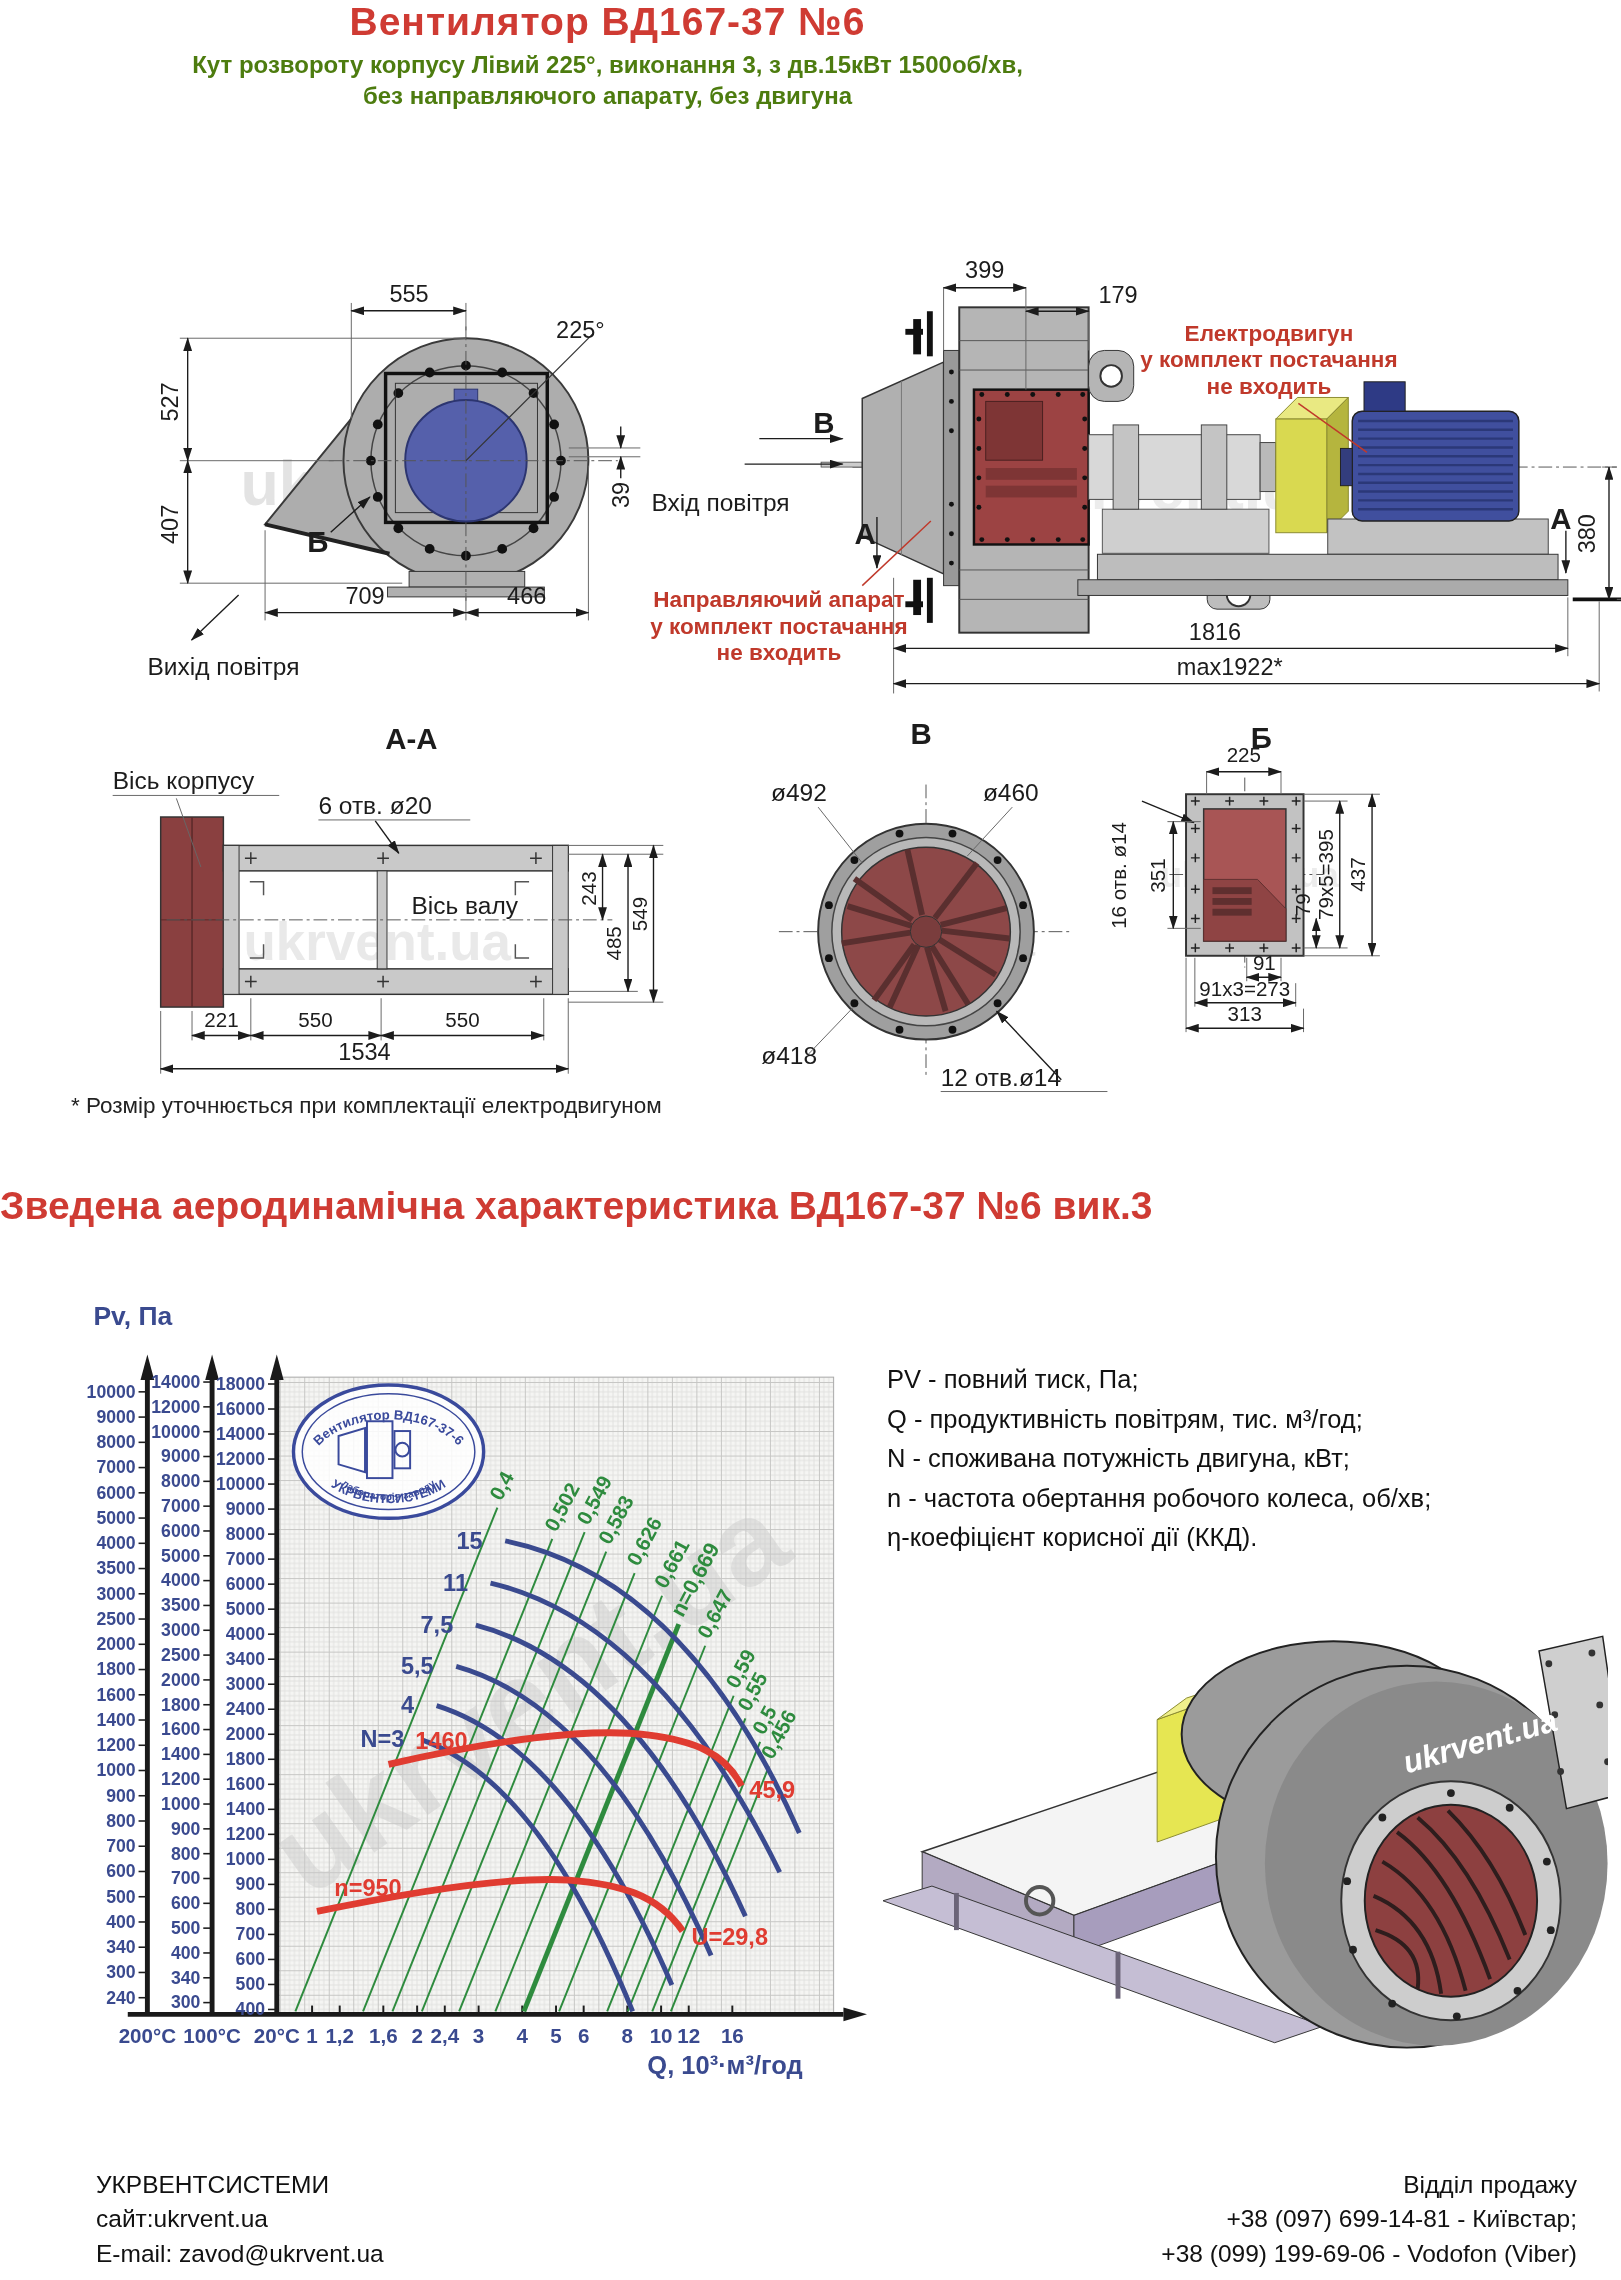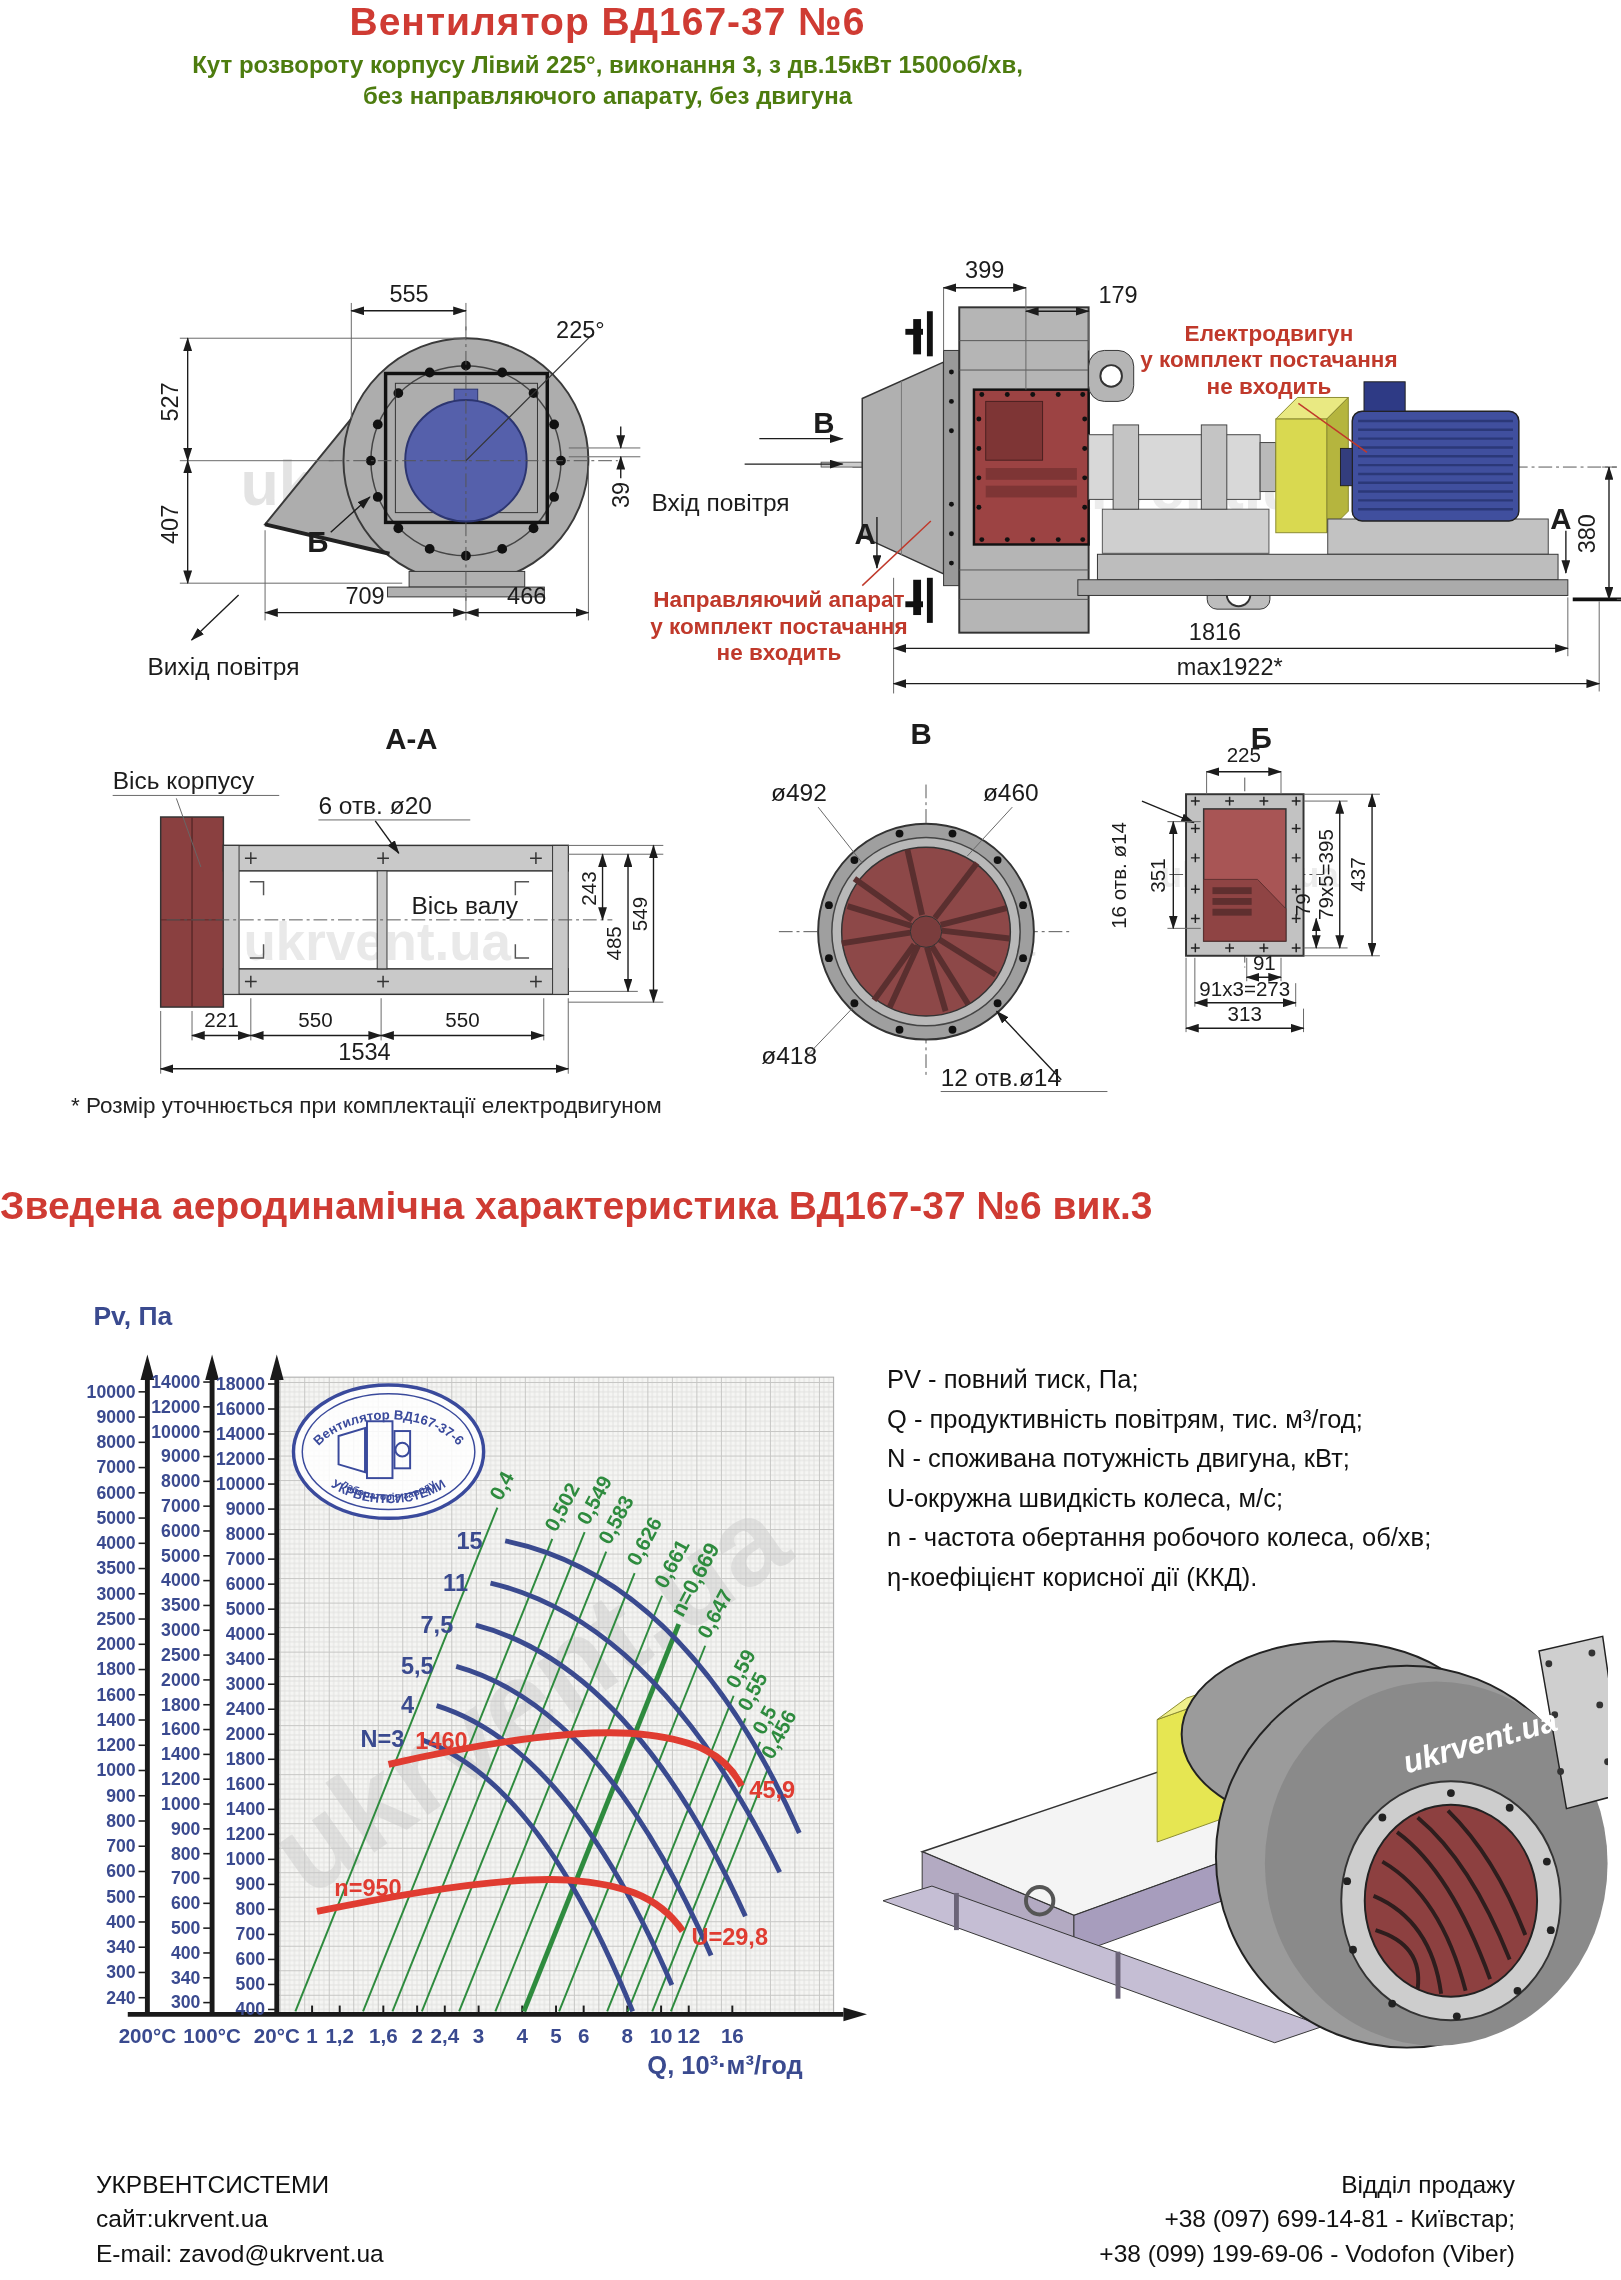--- a/index.html
+++ b/index.html
@@ -677,21 +677,20 @@
       <rect x="342" y="150" width="16" height="38"></rect>
       <circle cx="350" cy="169" r="7"></circle>
     </g>
   </g>
 </svg>
 
 <div class="abs" style="left:887px;top:1360px;width:706px">
   <div class="legend-line">PV - повний тиск, Па;</div>
   <div class="legend-line">Q - продуктивність повітрям, тис. м³/год;</div>
   <div class="legend-line">N - споживана потужність двигуна, кВт;</div>
-  <div class="legend-line">U-окружна швидкість колеса, м/с;</div>
   <div class="legend-line">n - частота обертання робочого колеса, об/хв;</div>
   <div class="legend-line">η-коефіцієнт корисної дії (ККД).</div>
 </div>
 
 <svg class="abs" style="left:863px;top:1607px" width="745" height="470" viewBox="0 0 760 480">
   <g>
     <polygon points="60,250 400,135 560,190 215,315" fill="#f4f4f4" stroke="#333" stroke-width="1.5"></polygon>
     <polygon points="60,250 215,315 215,355 60,290" fill="#b3aac2" stroke="#333"></polygon>
     <polygon points="215,315 560,190 560,230 215,355" fill="#a79dbd" stroke="#333"></polygon>
     <polygon points="20,300 420,445 470,428 70,285" fill="#c5bed4" stroke="#333"></polygon>
@@ -745,18 +744,18 @@
     </g>
     <text x="555" y="170" font-size="32" font-weight="bold" font-style="italic" fill="#ffffff" transform="rotate(-16 555 170)">ukrvent.ua</text>
   </g>
 </svg>
 
 <div class="abs footer" style="left:96px;top:2168px">
   <div>УКРВЕНТСИСТЕМИ</div>
   <div>сайт:ukrvent.ua</div>
   <div>E-mail: zavod@ukrvent.ua</div>
 </div>
-<div class="abs footer" style="left:872px;top:2168px;width:643px;text-align:right">
+<div class="abs footer" style="left:934px;top:2168px;width:643px;text-align:right">
   <div>Відділ продажу</div>
   <div>+38 (097) 699-14-81 - Київстар;</div>
   <div>+38 (099) 199-69-06 - Vodofon (Viber)</div>
 </div>
 
 
 </body></html>

